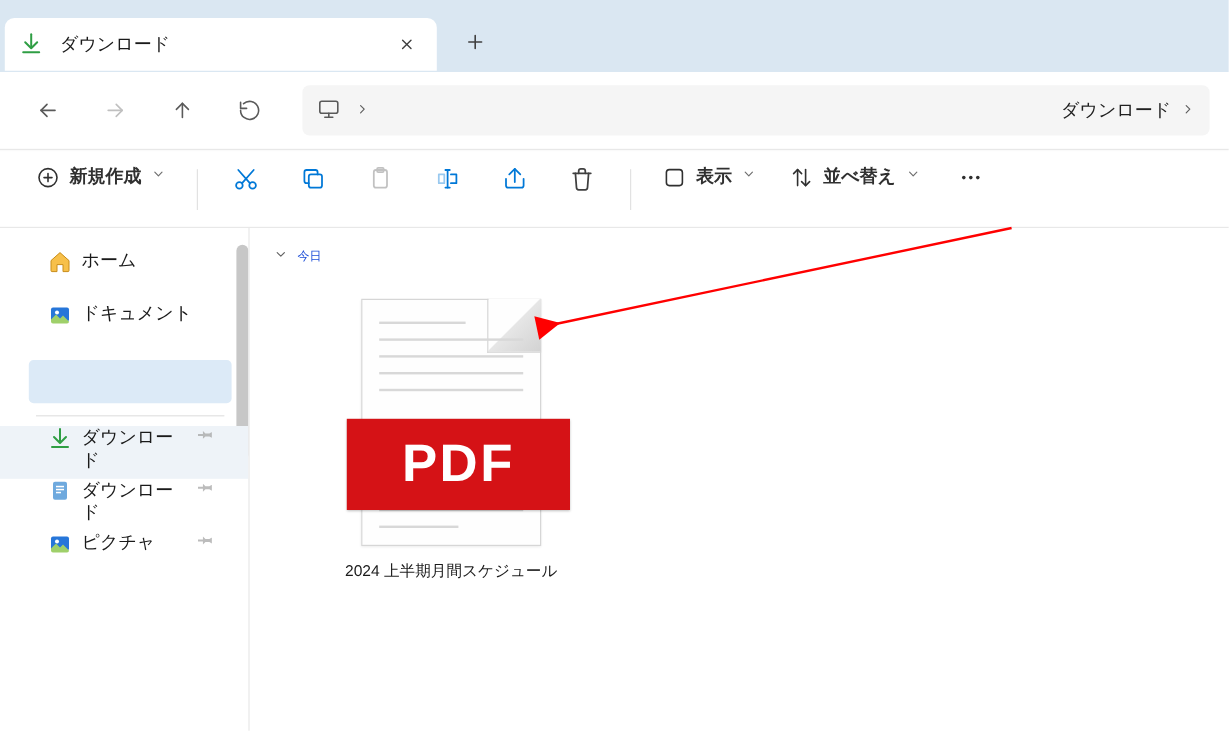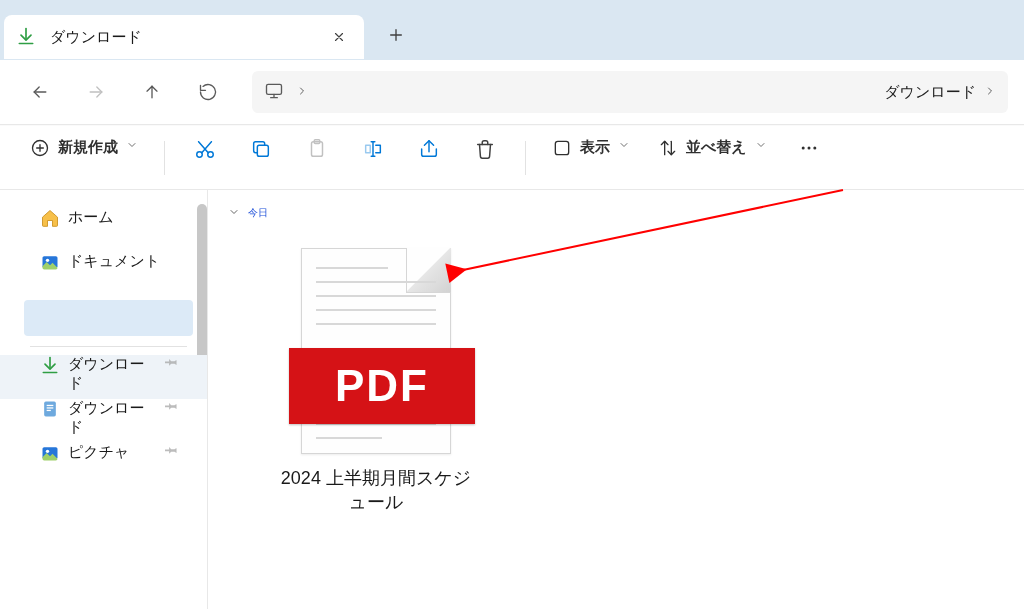--- a/index.html
+++ b/index.html
@@ -125,21 +125,21 @@
     .sb-pin { margin-left: auto; margin-right: 28px; color: #a0a0a0; }
     .sb-hr { margin: 8px 20px 8px 30px; border: none; border-top: 1px solid #e2e2e2; }
     .sb-item.highlight { background: #dceaf7; height: 36px; margin: 4px 14px 10px 24px; border-radius: 4px; }
 
     
     .content { flex: 1; padding: 16px 20px; position: relative; }
     .group-header { display: flex; align-items: center; gap: 8px; color: #1d4ed8; font-size: 10px; margin-bottom: 10px; }
     .group-chev { color: #666; transform: rotate(0); }
     .file-grid { display: flex; flex-wrap: wrap; gap: 24px; padding: 10px 40px; }
     .file-item { width: 216px; display: flex; flex-direction: column; align-items: center; gap: 8px; padding: 8px; border-radius: 6px; }
-    .file-name { font-size: 18px; text-align: center; }
+    .file-name { font-size: 13px; text-align: center; }
     
     
     .pdf-icon { width: 174px; height: 210px; position: relative; }
     .pdf-page {
       width: 150px; height: 206px;
       background: #fefefe;
       border: 1px solid #d6d6d6;
       position: absolute; left: 12px; top: 0;
       box-shadow: 0 1px 2px rgba(0,0,0,0.08);
     }

